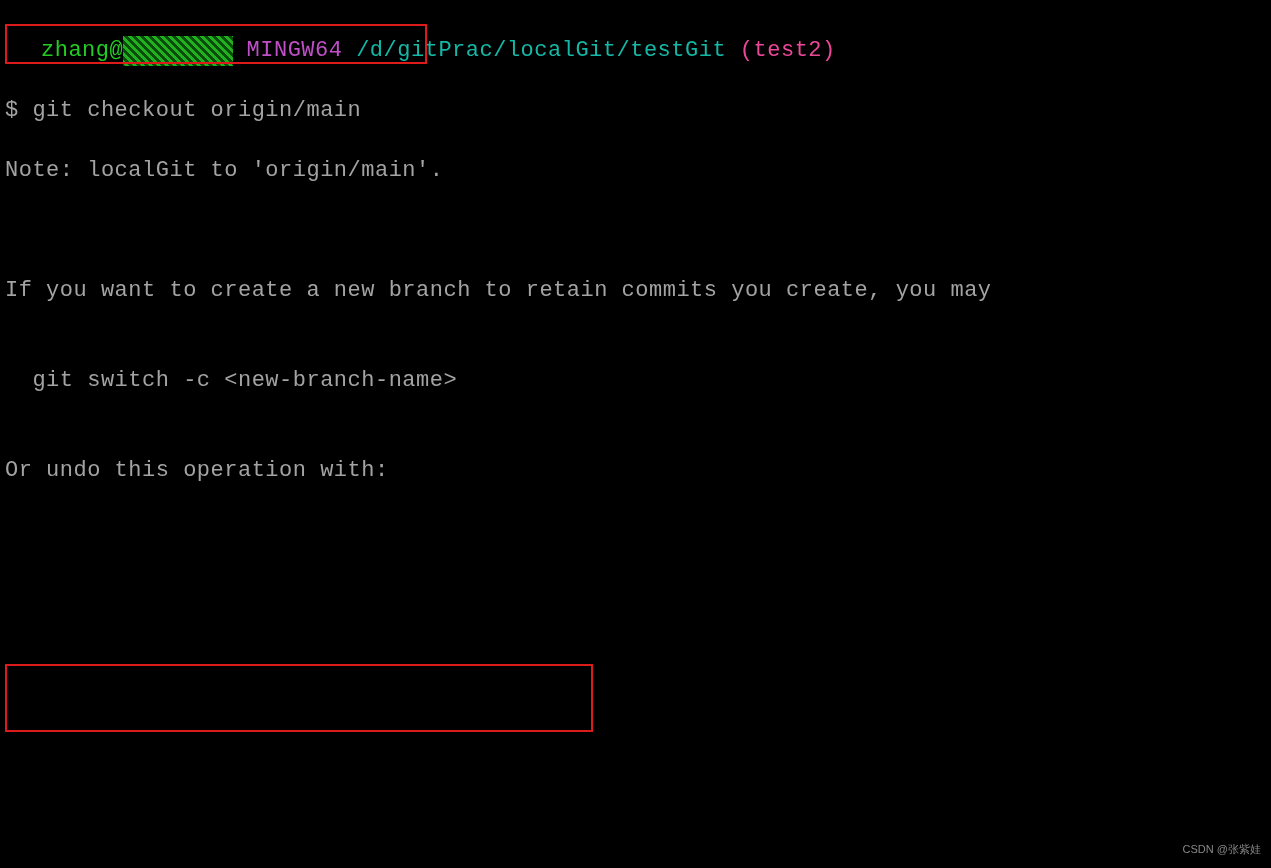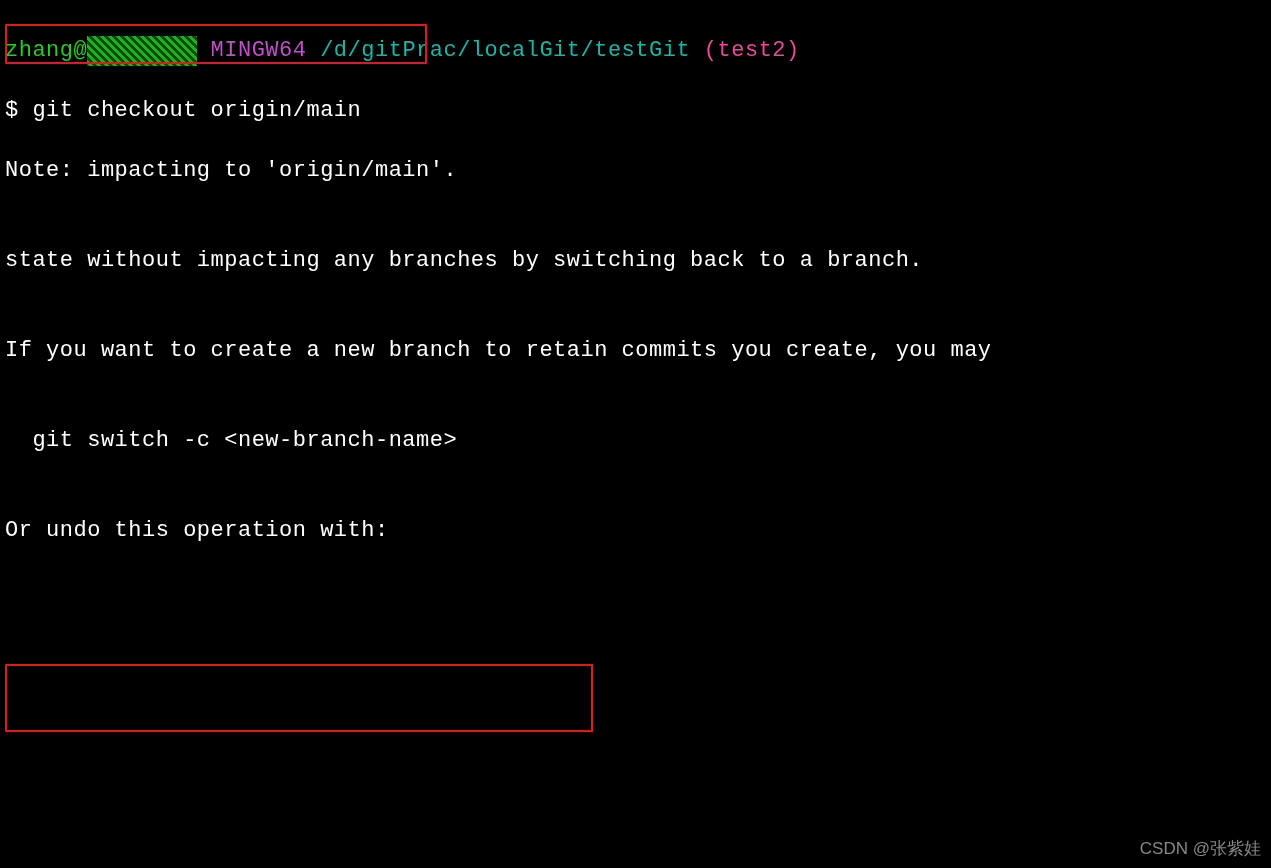--- a/index.html
+++ b/index.html
@@ -13,57 +13,56 @@
     font-size: 22px;
     line-height: 30px;
     letter-spacing: 0.5px;
     color: #d0d0d0;
   }
   .terminal {
     position: relative;
     padding: 6px 5px;
     white-space: pre;
   }
-  .green    { color: #22cc22; }
+  .green    { color: #22cc22; margin-left: 36px; }
   .magenta  { color: #c050c8; }
   .yellow   { color: #14b8a6; }
   .cyan     { color: #ec4899; }
-  .gray     { color: #ffffff; }
+  .gray     { color: #a3a3a3; }
   .host {
     display: inline-block;
     background-image: linear-gradient(45deg,
         #0a4c0a 25%, #20b020 25%, #20b020 50%,
         #0a4c0a 50%, #0a4c0a 75%, #20b020 75%, #20b020 100%);
     background-size: 8px 8px;
     color: transparent;
   }
   .redbox {
     position: absolute;
     border: 2px solid #dd1b1b;
     pointer-events: none;
   }
   .watermark {
     position: absolute;
     right: 10px;
     bottom: 4px;
     font-family: sans-serif;
-    font-size: 17px;
+    font-size: 11px;
     color: #888888;
     letter-spacing: 0;
   }
 </style>
 </head>
 <body>
 
 <div class="terminal">
 <div><span class="green">zhang@</span><span class="host">########</span><span> </span><span class="magenta">MINGW64</span><span> </span><span class="yellow">/d/gitPrac/localGit/testGit</span><span> </span><span class="cyan">(test2)</span></div>
 <div class="gray">$ git checkout origin/main</div>
-<div class="gray">Note: impacting to 'origin/main'.</div>
+<div class="gray">Note: localGit to 'origin/main'.</div>
 <div class="gray"></div>
-<div class="gray">state without impacting any branches by switching back to a branch.</div>
 <div class="gray"></div>
 <div class="gray">If you want to create a new branch to retain commits you create, you may</div>
 <div class="gray"></div>
 <div class="gray">  git switch -c &lt;new-branch-name&gt;</div>
 <div class="gray"></div>
 <div class="gray">Or undo this operation with:</div>
 <div class="gray"></div>
 <div class="gray"></div>
 
 <div class="gray"></div>

